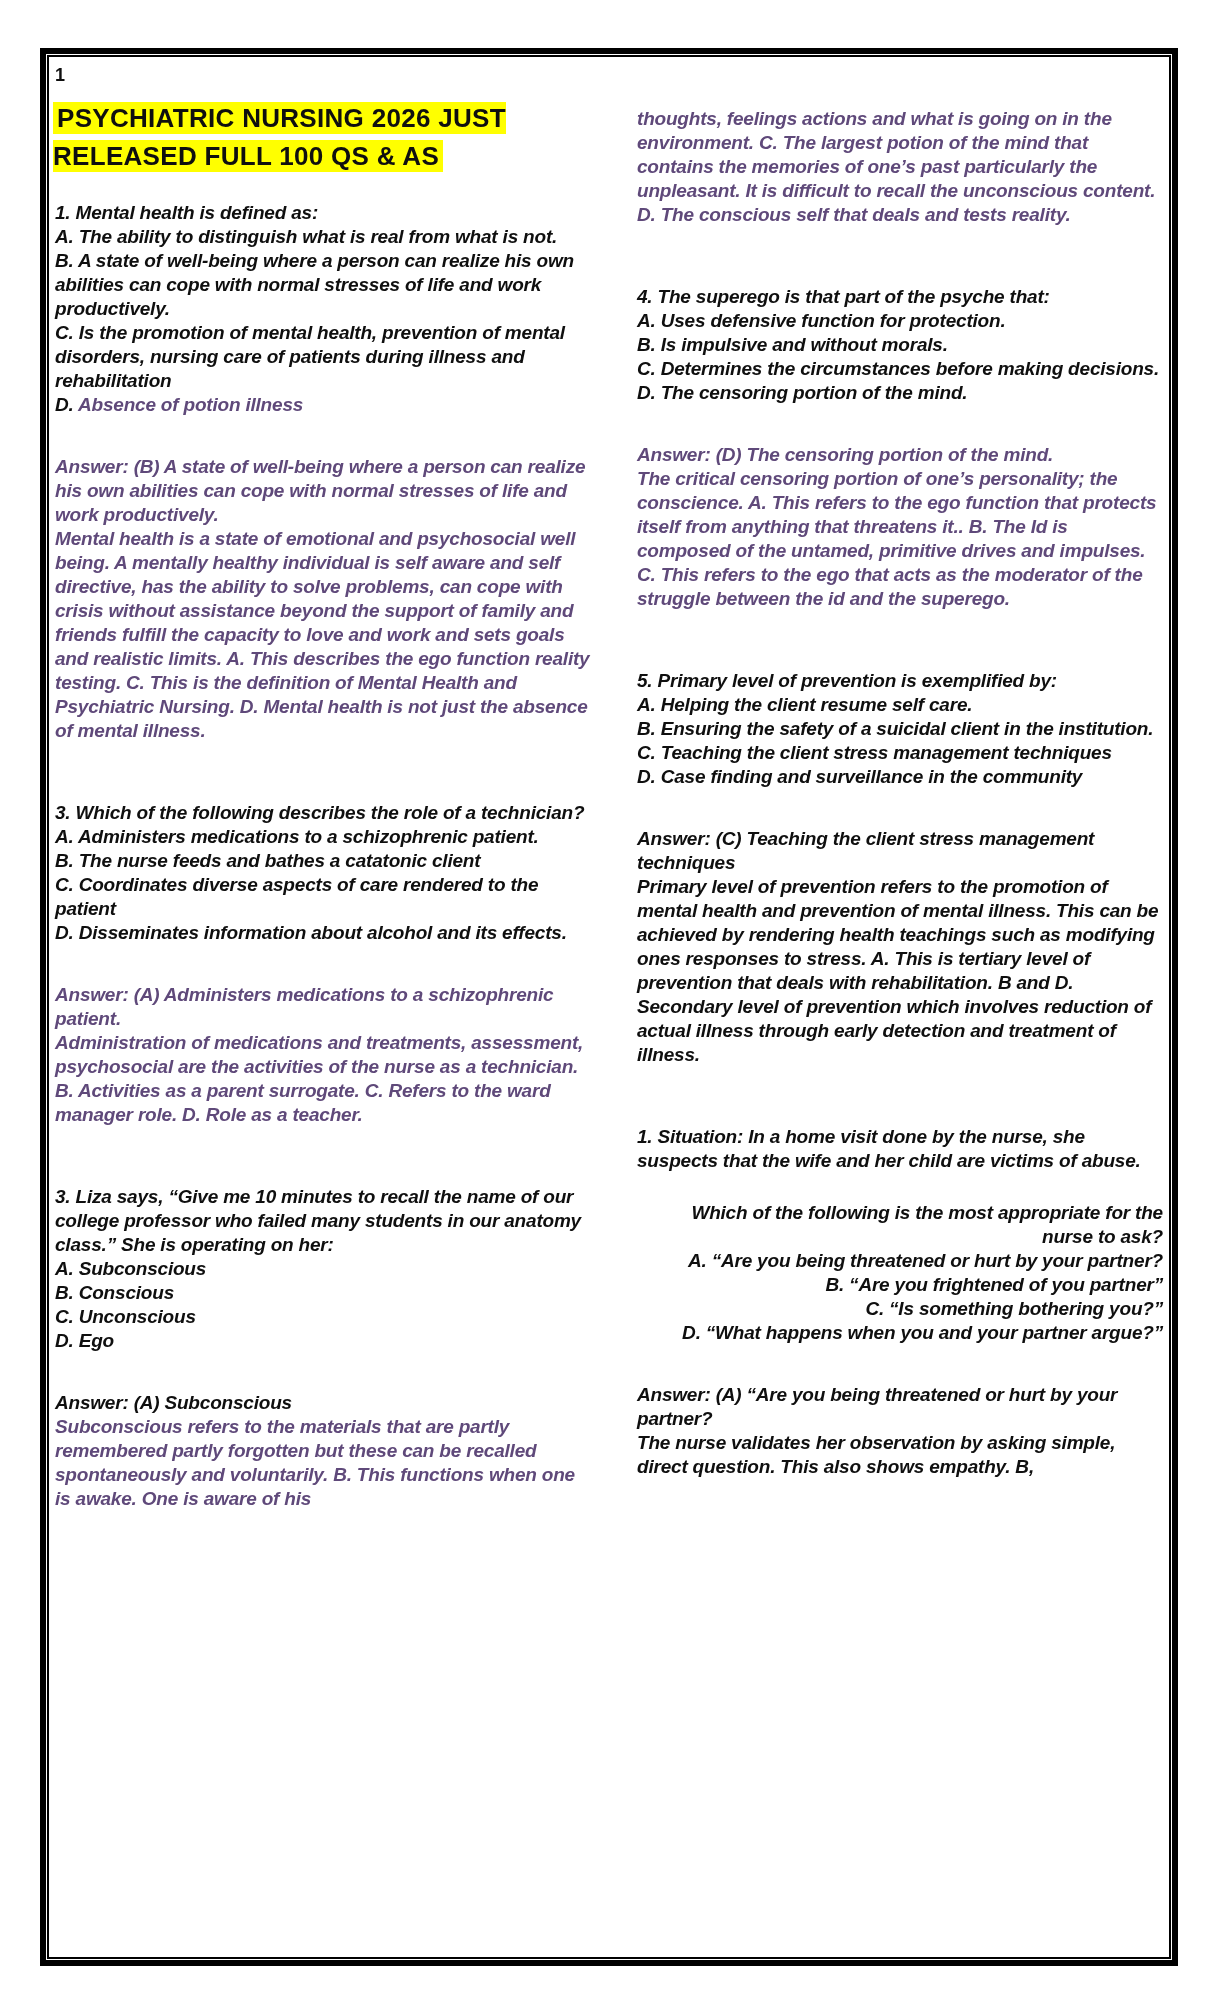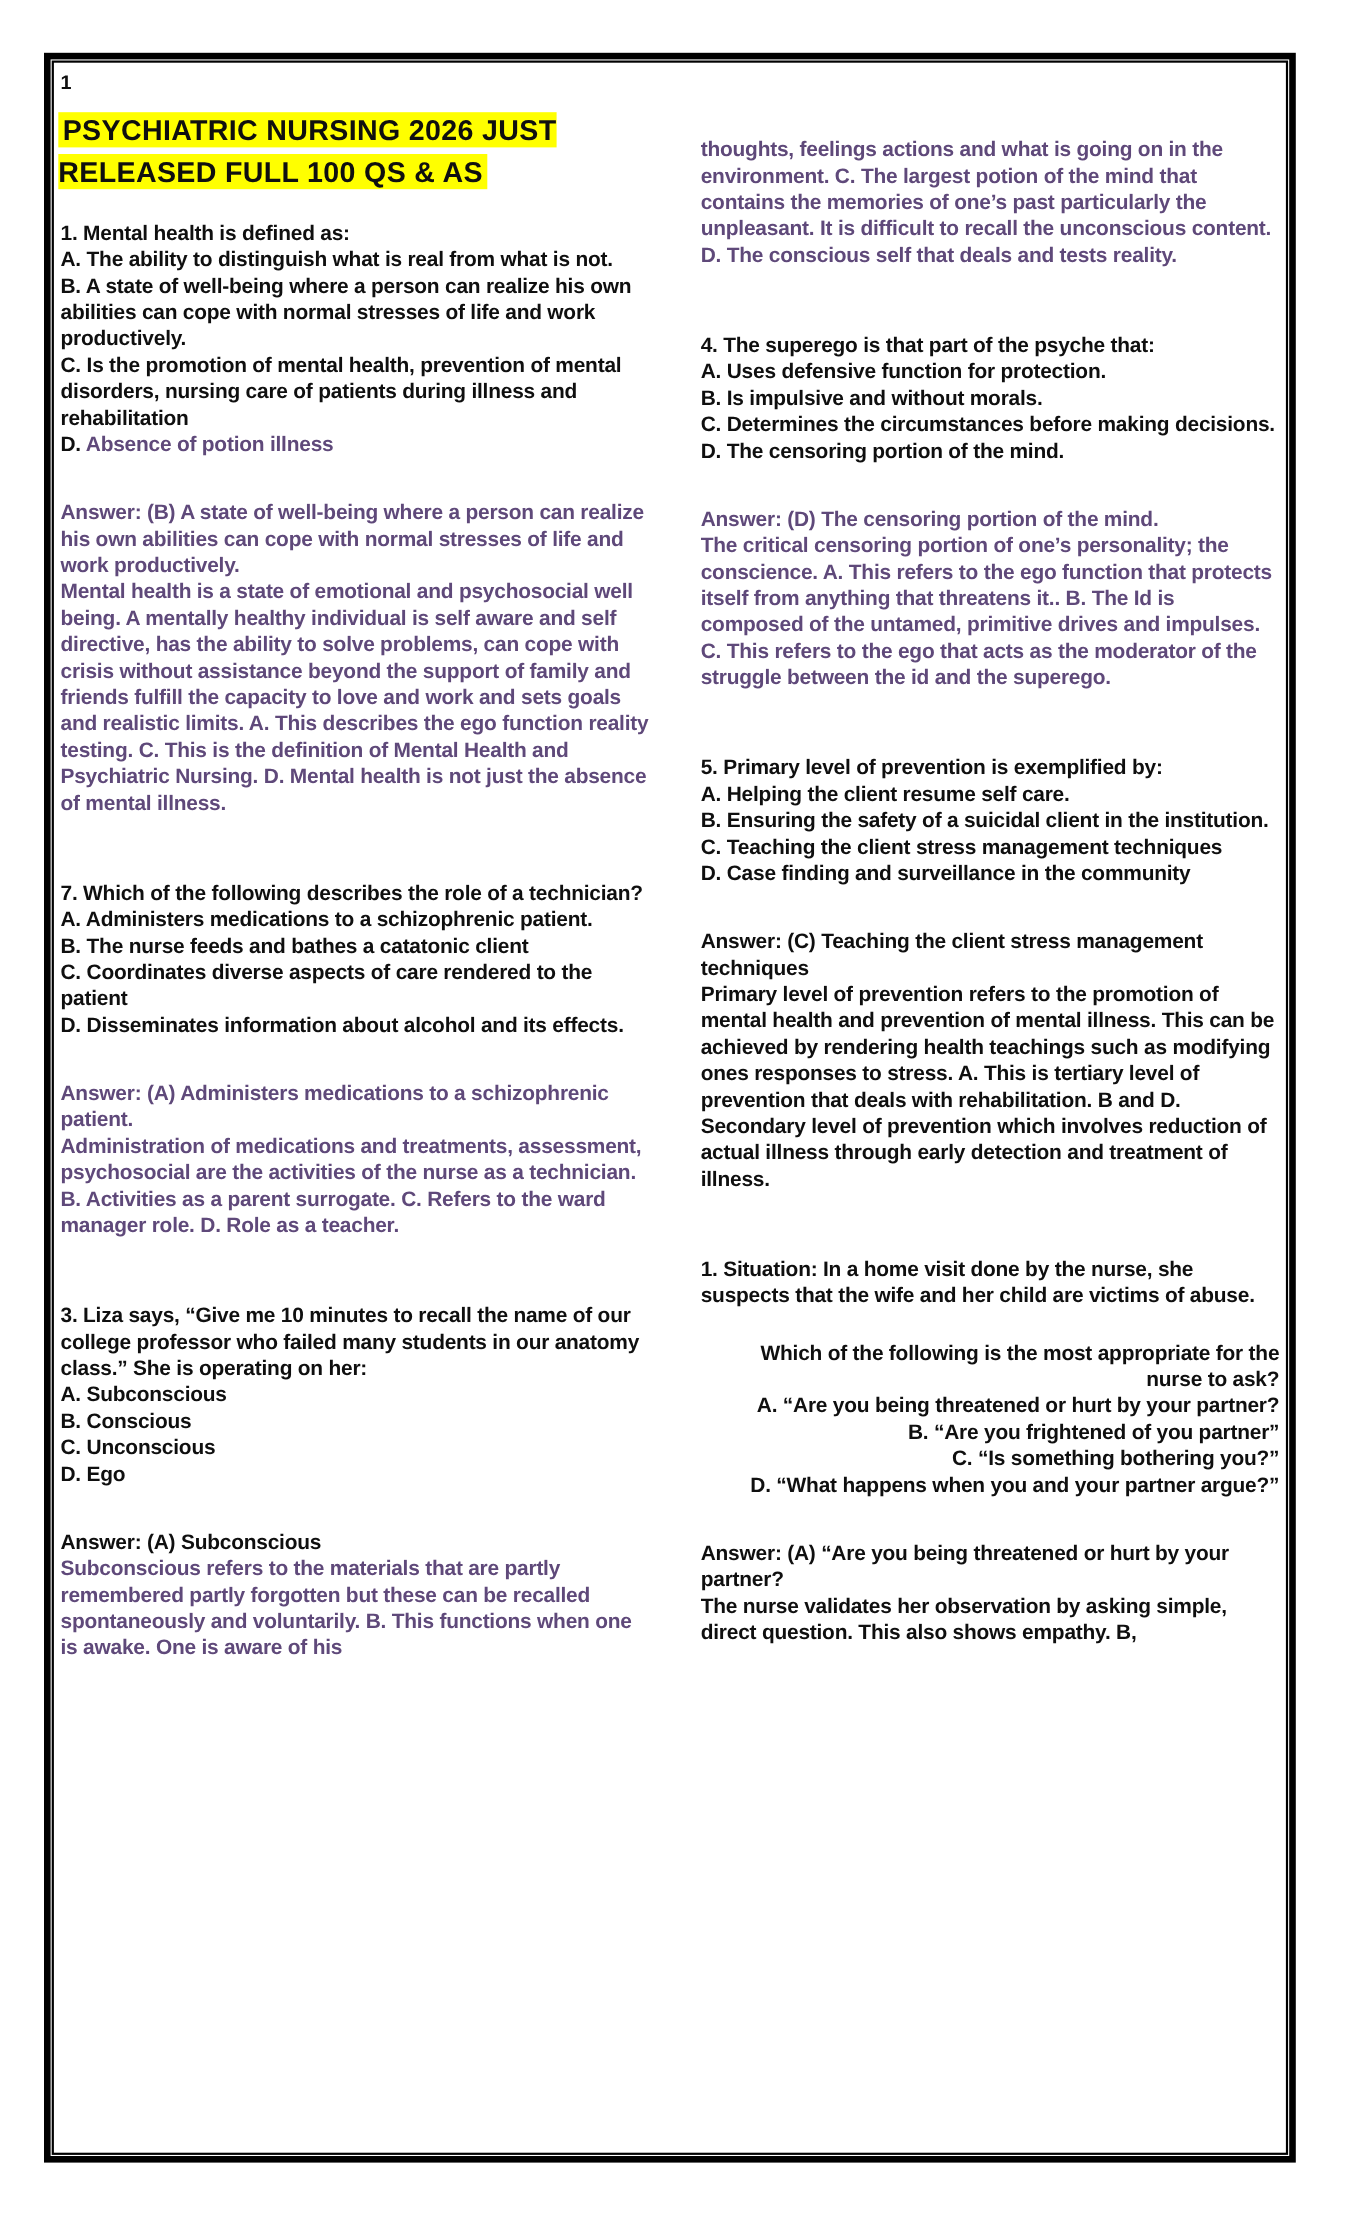--- a/index.html
+++ b/index.html
@@ -43,25 +43,26 @@
     font-size: 26px;
     line-height: 38px;
     letter-spacing: 0.3px;
     white-space: pre-wrap;
   }
   .title .hl {
     background: #ffff00;
     padding: 1px 4px;
   }
   .block {
-    margin: 18px 0 0 2px;
+    margin: 0 0 0 2px;
     font-size: 19px;
     line-height: 24px;
     letter-spacing: -0.2px;
     white-space: pre-wrap;
+    font-style: italic;
   }
   .answer-text { color: #5f497a; }
   .mt-title-q { margin-top: 26px; }
   .mt-a { margin-top: 38px; }
   .mt-q { margin-top: 58px; }
   .mt-sub { margin-top: 28px; text-align: right; }
 </style>
 </head>
 <body>
 
@@ -78,21 +79,21 @@
 
           <p class="block mt-title-q"><span>1. Mental health is defined as:
 A. The ability to distinguish what is real from what is not.
 B. A state of well-being where a person can realize his own abilities can cope with normal stresses of life and work productively.
 C. Is the promotion of mental health, prevention of mental disorders, nursing care of patients during illness and rehabilitation
 D. </span><span class="answer-text">Absence of potion illness</span></p>
 
           <p class="block answer-text mt-a">Answer: (B) A state of well-being where a person can realize his own abilities can cope with normal stresses of life and work productively.
 Mental health is a state of emotional and psychosocial well being. A mentally healthy individual is self aware and self directive, has the ability to solve problems, can cope with crisis without assistance beyond the support of family and friends fulfill the capacity to love and work and sets goals and realistic limits. A. This describes the ego function reality testing. C. This is the definition of Mental Health and Psychiatric Nursing. D. Mental health is not just the absence of mental illness.</p>
 
-          <p class="block mt-q">7. Which of the following describes the role of a technician?
+          <p class="block mt-q">3. Which of the following describes the role of a technician?
 A. Administers medications to a schizophrenic patient.
 B. The nurse feeds and bathes a catatonic client
 C. Coordinates diverse aspects of care rendered to the patient
 D. Disseminates information about alcohol and its effects.</p>
 
           <p class="block answer-text mt-a">Answer: (A) Administers medications to a schizophrenic patient.
 Administration of medications and treatments, assessment, psychosocial are the activities of the nurse as a technician. B. Activities as a parent surrogate. C. Refers to the ward manager role. D. Role as a teacher.</p>
 
           <p class="block mt-q">3. Liza says, “Give me 10 minutes to recall the name of our college professor who failed many students in our anatomy class.” She is operating on her:
 A. Subconscious

